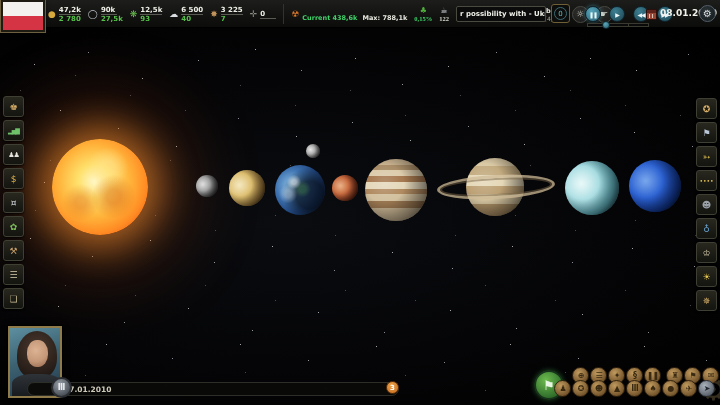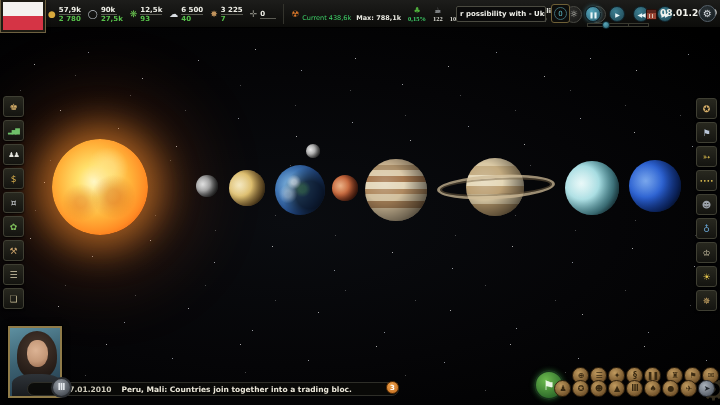--- a/index.html
+++ b/index.html
@@ -90,21 +90,21 @@
   .res .ric { font-size:9px; line-height:9px; }
   .res .stack { display:flex; flex-direction:column; align-items:flex-start; }
   .res .val { font-size:7px; font-weight:bold; color:#f0f0e8; line-height:8px;
     border-bottom:1px solid #5a5a52; min-width:16px; }
   .res .sub { font-size:7px; font-weight:bold; color:#57c04b; line-height:8px; }
   .vsep { width:1px; height:20px; background:#33332c; }
   .mini { display:flex; flex-direction:column; align-items:center; }
   .mini .ric { font-size:8px; line-height:9px; }
   .mini .sub { font-size:6.5px; font-weight:bold; color:#d8d8d0; line-height:7px;font-family:Liberation Serif, serif; }
   #manpower { display:flex; align-items:center; gap:3px; }
-  #manpower .cur { font-size:6.5px; font-weight:normal; color:#3fd36a; line-height:8px; }
+  #manpower .cur { font-size:6.5px; font-weight:bold; color:#3fd36a; line-height:8px; }
   #manpower .max { font-size:6.5px; font-weight:bold; color:#e8e8e0; line-height:8px; }
   #stability-block { display:flex; flex-direction:column; align-items:center; }
   #stability-block .t1 { font-size:6.5px; font-weight:bold; color:#e8e8e0; line-height:8px; }
   #stability-block .t2 { font-size:6px; color:#a8a89e; line-height:7px; }
   .round-btn { width:17px; height:17px; border-radius:50%; background:radial-gradient(circle at 40% 35%, #2e2e2c, #161614);
     border:1px solid #4a4a44; color:#cfcfc6; font-size:9px; line-height:15px; text-align:center; cursor:pointer; }
   #ticker-box { position:absolute; left:456px; top:6px; width:90px; height:16px; z-index:11;
     background:#0b0b0b; border:1px solid #4a4a40; border-radius:2px; overflow:hidden;
     font-size:7px; font-weight:bold; color:#f0f0ea; line-height:15px; padding-left:3px; white-space:nowrap; }
   #ticker-count { position:absolute; left:551px; top:4px; width:19px; height:19px; z-index:11;
@@ -192,21 +192,21 @@
   <div class="planet shade" id="uranus"></div>
   <div class="planet shade" id="neptune"></div>
 
   <div id="topbar"></div>
   <div id="flag"></div>
 
   <div id="res-row">
     <div class="res">
       <span class="ric" style="color:#d8a93c">●</span>
       <span class="stack">
-          <span class="val">57,9k</span>
+          <span class="val">47,2k</span>
           <span class="sub">2 780</span>
         </span>
     </div>
     <div class="res">
       <span class="ric" style="color:#b9bfc6">◯</span>
       <span class="stack">
           <span class="val">90k</span>
           <span class="sub">27,5k</span>
         </span>
     </div>
@@ -345,21 +345,20 @@
   <div id="advisor">
     <div class="photo"></div>
     <div class="hair"></div>
     <div class="face"></div>
     <div class="body"></div>
   </div>
   <div id="bank-badge"><span>Ⅲ</span></div>
 
   <div id="newsbar">
     <span id="news-date">07.01.2010</span>
-    <span id="news-text">Peru, Mali: Countries join together into a trading bloc.</span>
   </div>
   <div id="news-badge"><span>3</span></div>
 
   <div id="dock-main"><span>⚑</span></div>
   <div class="coin" style="left:572px;top:367px"><span>⊕</span></div>
   <div class="coin" style="left:590px;top:367px"><span>☰</span></div>
   <div class="coin" style="left:608px;top:367px"><span>✦</span></div>
   <div class="coin" style="left:626px;top:367px"><span>§</span></div>
   <div class="coin" style="left:644px;top:367px"><span>❚❚</span></div>
   <div class="coin" style="left:666px;top:367px"><span>♜</span></div>

